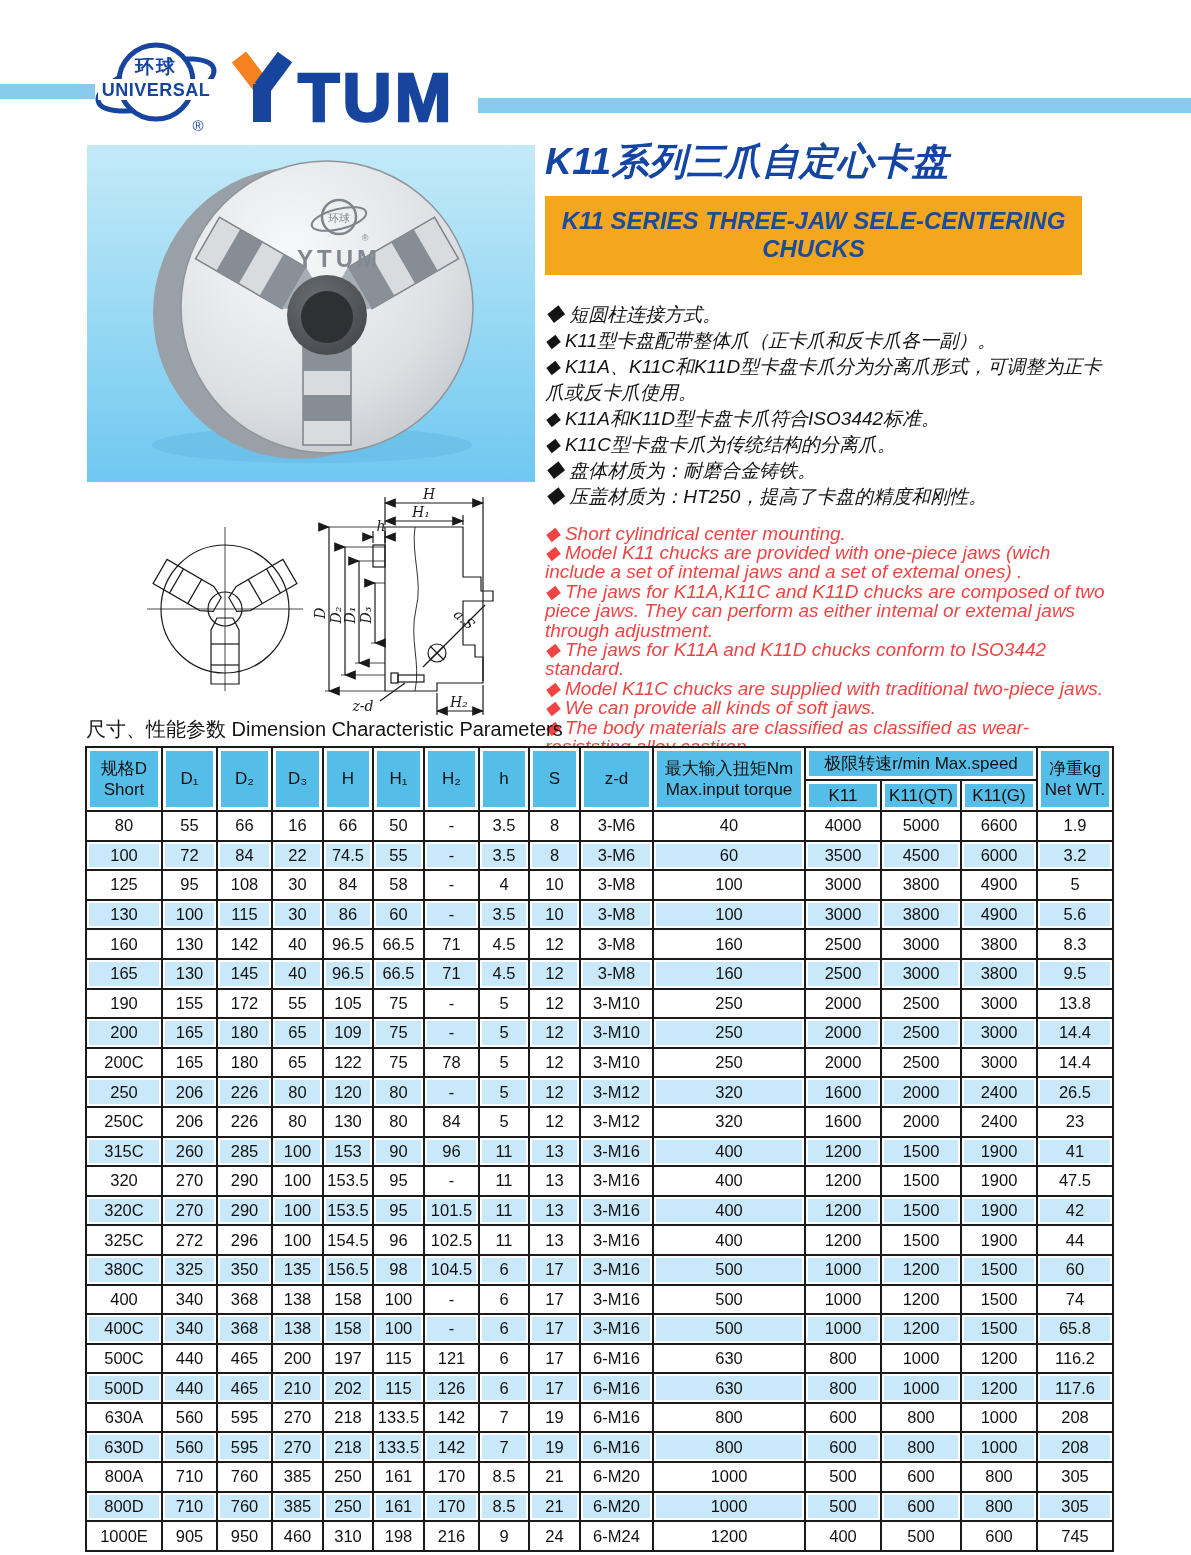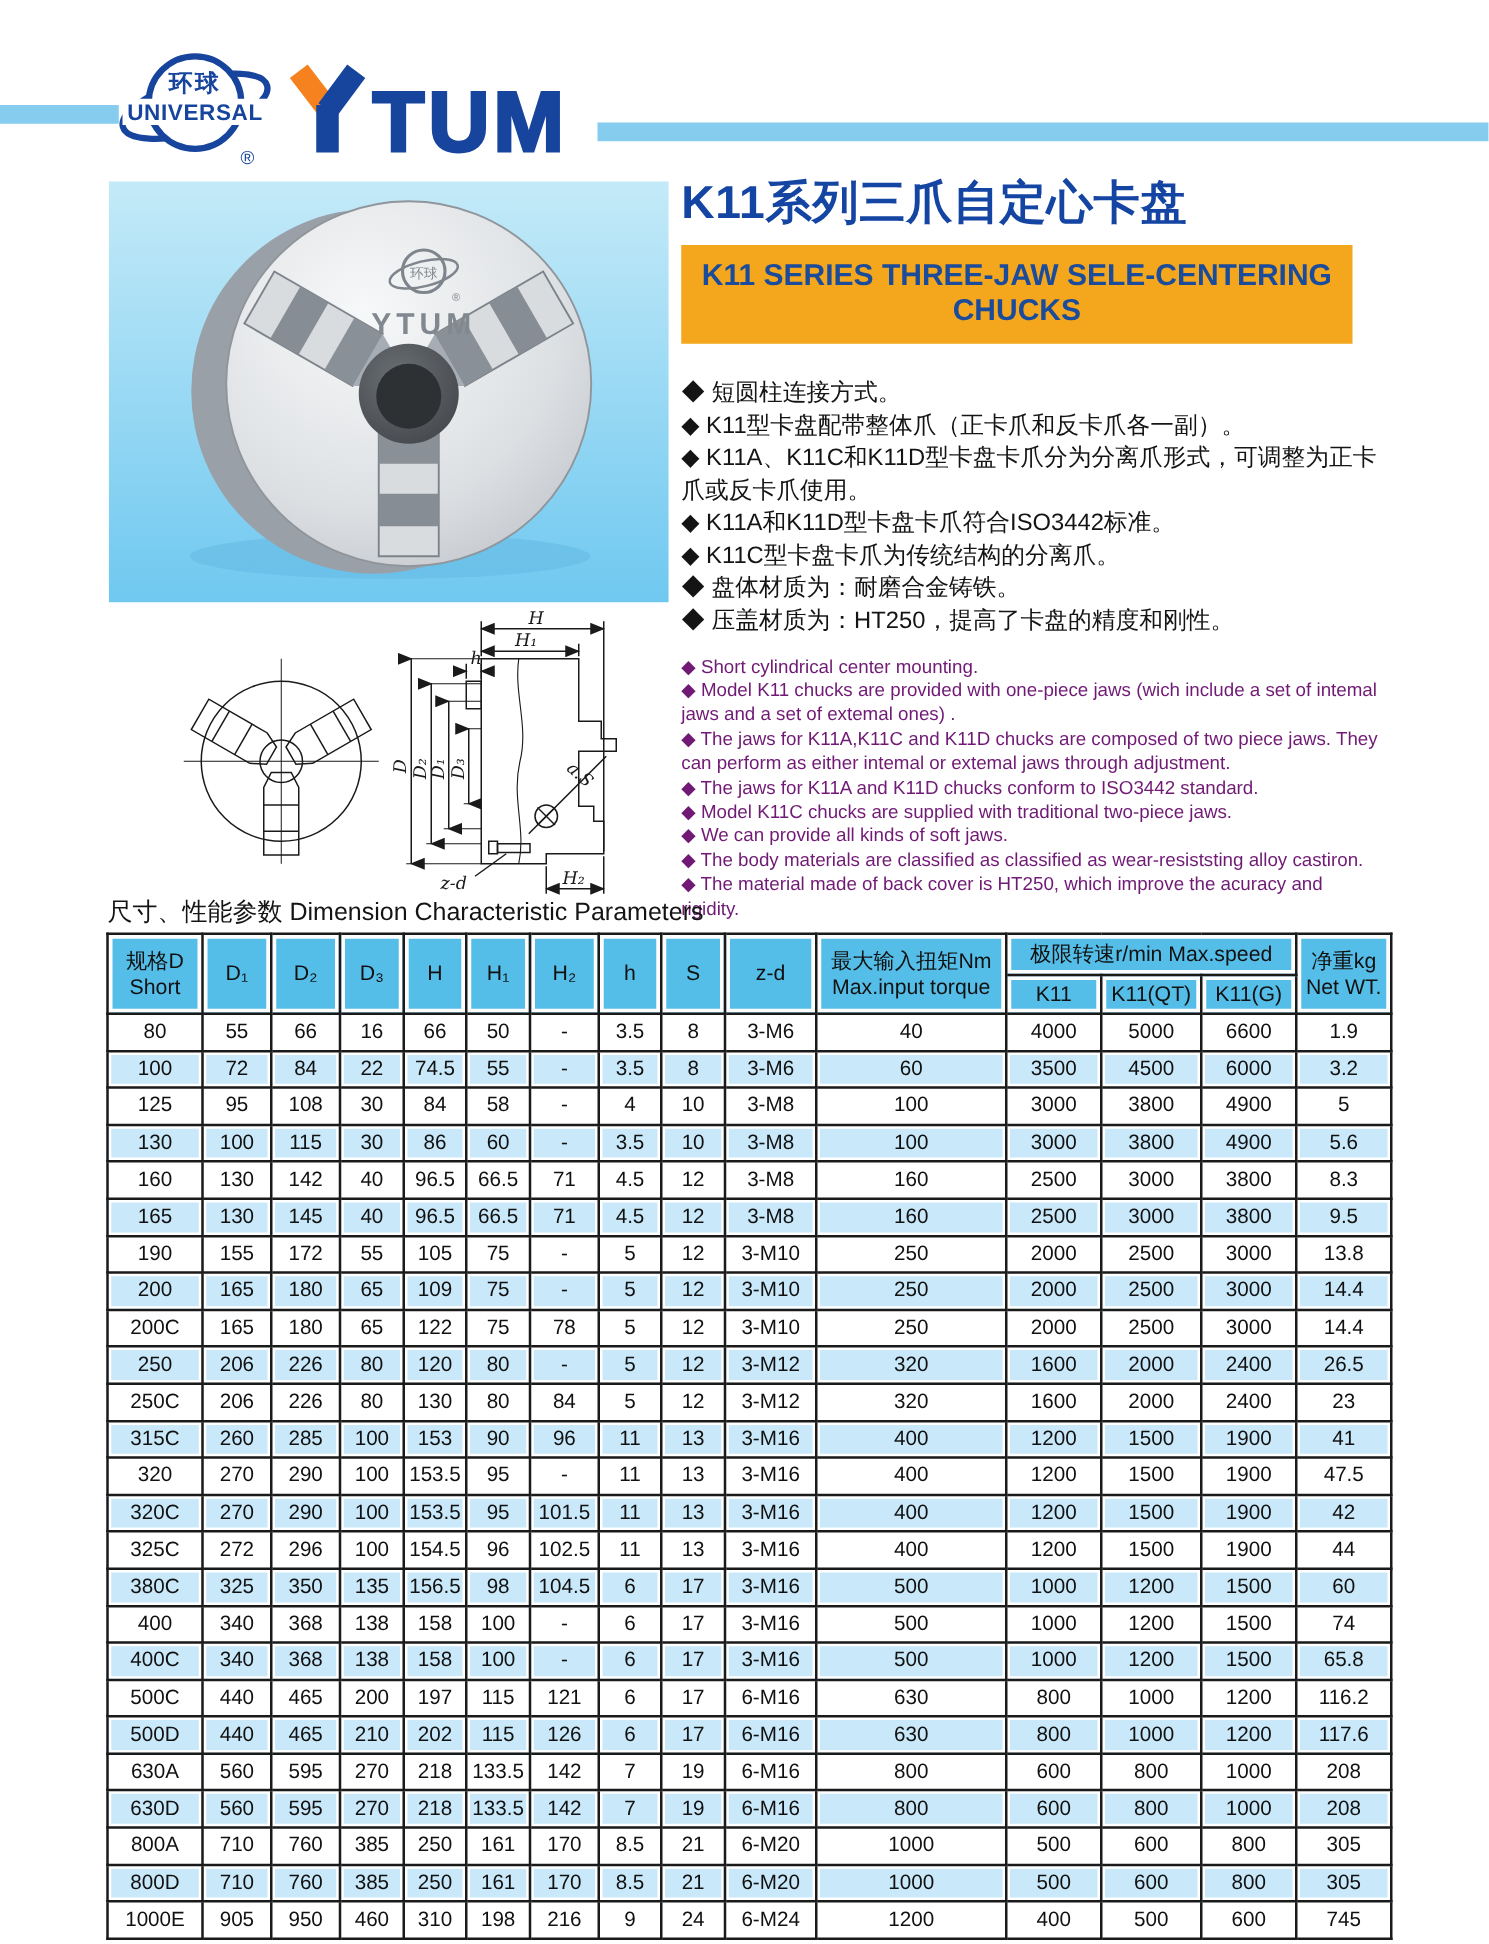--- a/index.html
+++ b/index.html
@@ -13,26 +13,26 @@
   .bar-right { left:478px; top:98px; width:713px; }
   .logo-svg { position:absolute; left:92px; top:25px; }
   .wordmark-svg { position:absolute; left:226px; top:48px; }
 
   
   .photo { position:absolute; left:87px; top:145px; width:448px; height:337px; }
   
   .drawing { position:absolute; left:85px; top:487px; width:452px; height:233px; }
 
   
-  .right-col { position:absolute; left:545px; top:141px; width:562px; }
+  .right-col { position:absolute; left:545px; top:141px; width:562px;font-style:italic; }
   .prod-title { font-size:37px; font-weight:bold; color:#1545A3; letter-spacing:0.5px; line-height:1.15; }
   .banner { margin-top:12px; width:537px; background:#F4A71C; color:#1B4B9B;
             font-size:24px; font-weight:bold; text-align:center; padding:11px 0 12px 0; }
   .features-zh { margin-top:27px; font-size:19px; line-height:26px; color:#141414; }
-  .features-en { margin-top:14px; font-size:15px; line-height:19.4px; color:#701a75; }
+  .features-en { margin-top:14px; font-size:19px; line-height:19.4px; color:#ef4444; }
   .features-zh div, .features-en div { margin:0; }
 
   
   .table-title { position:absolute; left:86px; top:716px; font-size:20px; color:#141414; }
   table.specs { position:absolute; left:85px; top:746px; border-collapse:collapse; table-layout:fixed; }
   table.specs th, table.specs td {
     border:2px solid #1a1a1a; text-align:center; vertical-align:middle;
     font-weight:normal; padding:0; overflow:hidden;
   }
   table.specs thead th {

